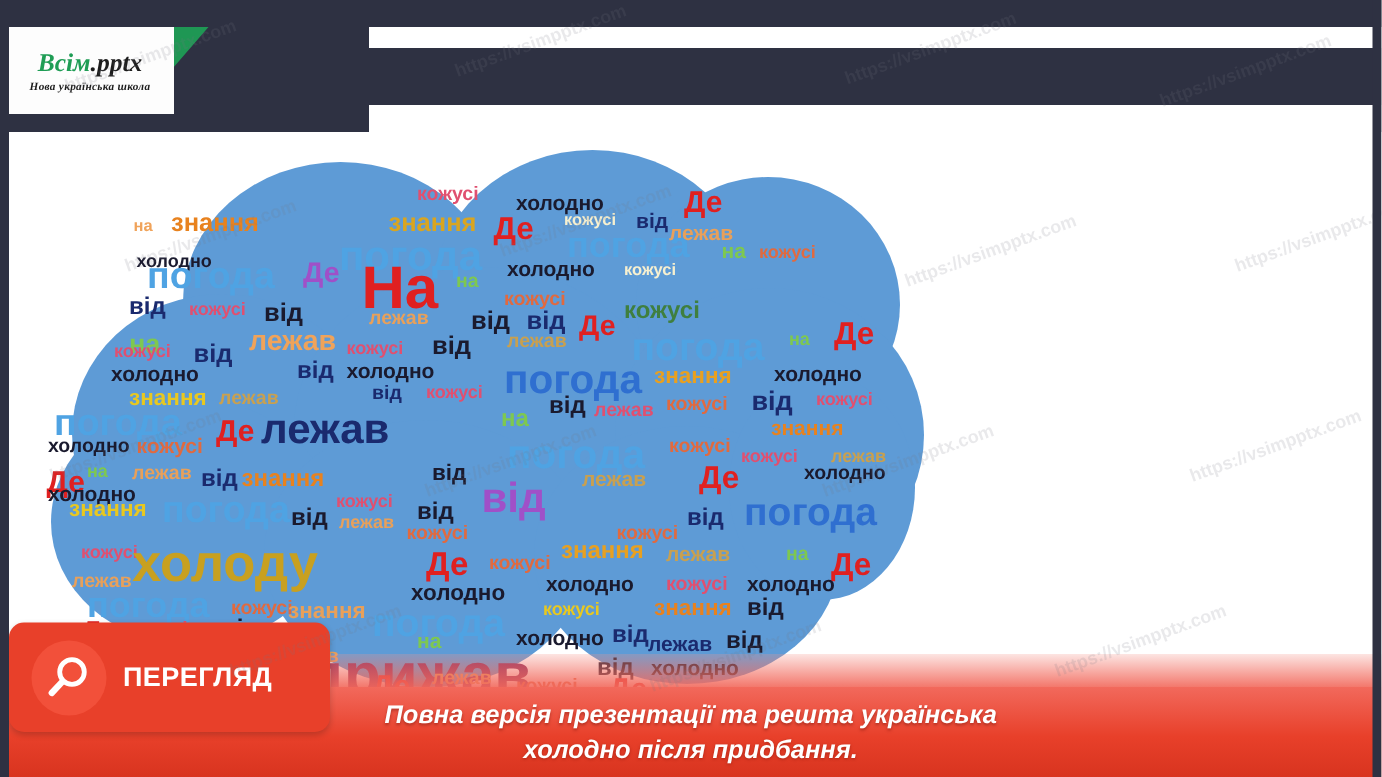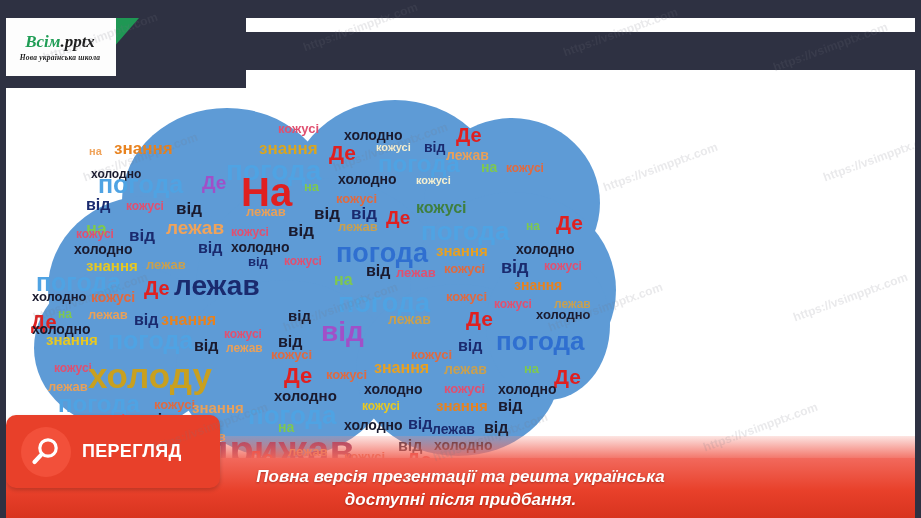--- a/index.html
+++ b/index.html
@@ -331,21 +331,21 @@
     </div>
     <div class="preview-label">
       <div>ПЕРЕГЛЯД</div>
     </div>
   </div>
 
   <div class="footer-pale"></div>
   <div class="footer-band"></div>
   <div class="footer-text">
     <div>Повна версія презентації та решта українська</div>
-    <div>доступні після придбання.</div>
+    <div>холодно після придбання.</div>
   </div>
 
   <div class="edge-left"></div>
   <div class="edge-right"></div>
 
   <div class="wm" style="left:40px;  top:30px;">https://vsimpptx.com</div>
   <div class="wm" style="left:300px; top:20px;">https://vsimpptx.com</div>
   <div class="wm" style="left:560px; top:25px;">https://vsimpptx.com</div>
   <div class="wm" style="left:770px; top:40px;">https://vsimpptx.com</div>
   <div class="wm" style="left:80px;  top:150px;">https://vsimpptx.com</div>

